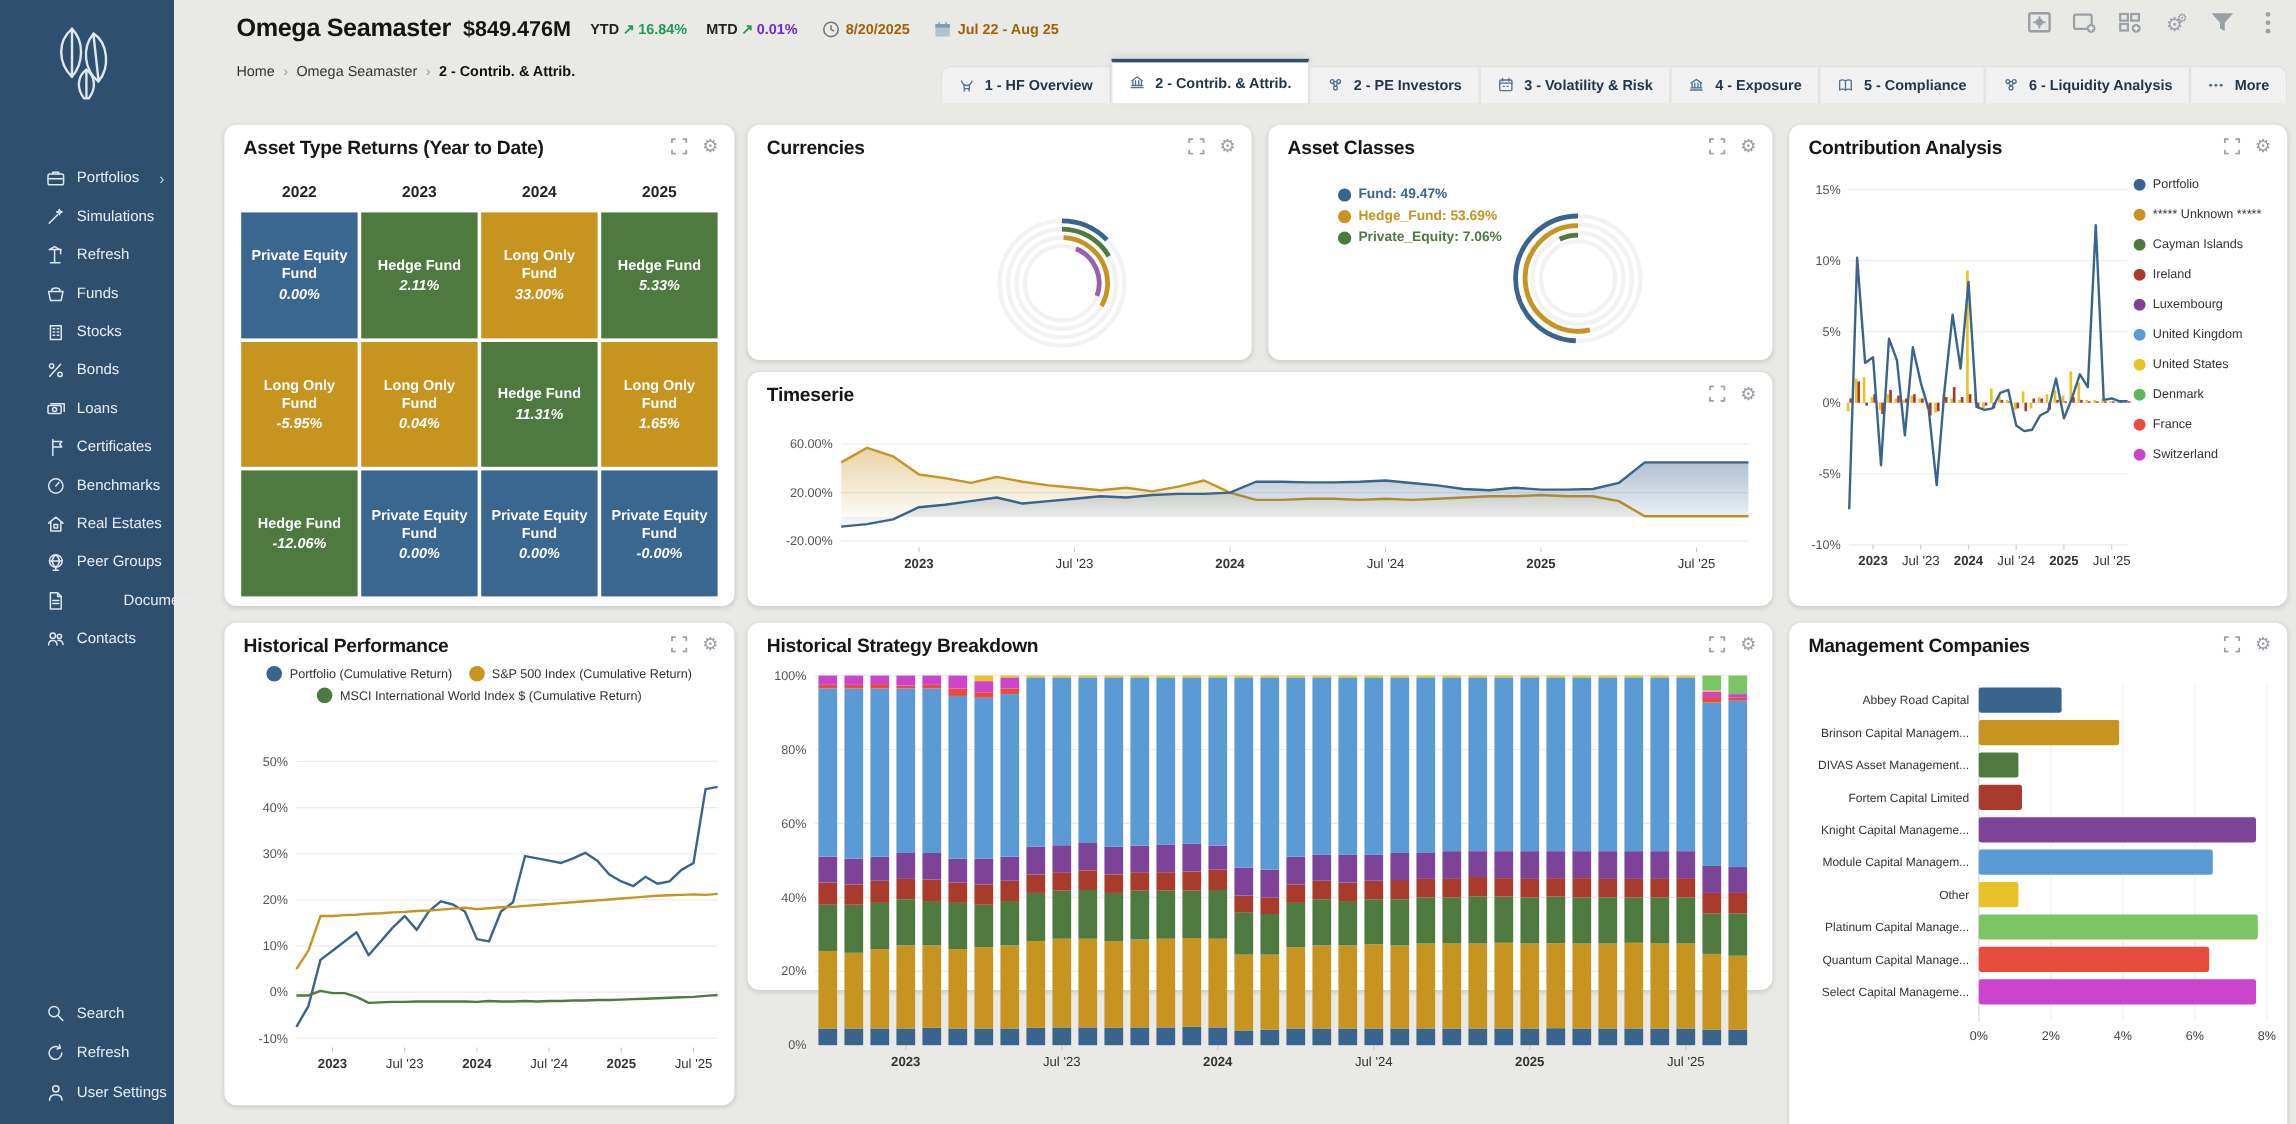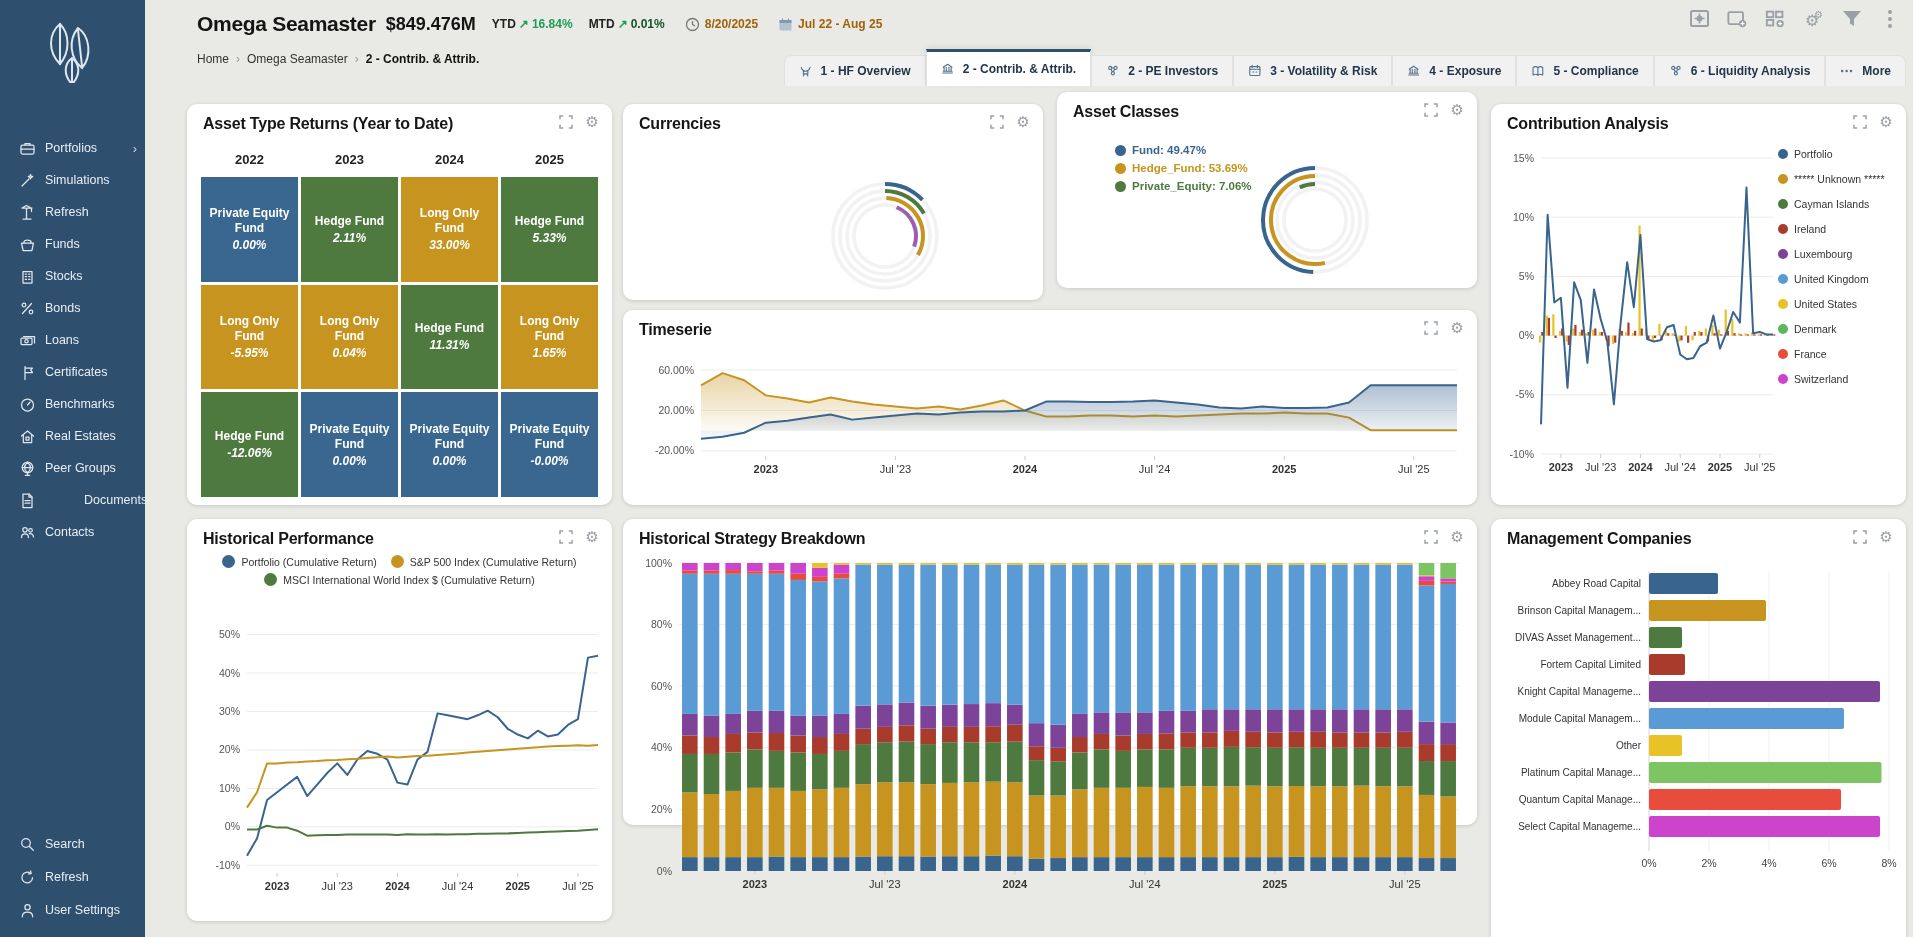--- a/index.html
+++ b/index.html
@@ -1,20 +1,20 @@
 <!DOCTYPE html>
 <html><head>
 <meta charset="utf-8">
 <style>
   html,body{margin:0;padding:0;background:#e9e9e6;font-family:"Liberation Sans",sans-serif;}
   #app{position:relative;width:1913px;height:937px;background:#e9e9e6;overflow:hidden;}
   
   #sidebar{position:absolute;left:0;top:0;width:145px;height:937px;background:#2F4F6E;}
   #logo{position:absolute;left:30px;top:12px;width:84px;height:84px;}
-  .nav-item{position:absolute;left:0;width:145px;height:28px;display:flex;align-items:center;gap:9px;padding-left:18px;box-sizing:border-box;color:#e8eef4;font-size:12.5px;cursor:pointer;white-space:nowrap;}
+  .nav-item{position:absolute;left:0;width:145px;height:28px;display:flex;align-items:center;gap:9px;padding-left:37px;box-sizing:border-box;color:#e8eef4;font-size:12.5px;cursor:pointer;white-space:nowrap;}
   .nav-item .ic{width:18px;height:18px;flex:0 0 18px;display:flex;align-items:center;justify-content:center;}
   .nav-item .chev{position:absolute;right:8px;color:#c3d0dc;font-size:13px;}
   
   #title-row{position:absolute;left:197px;top:8px;height:32px;display:flex;align-items:center;gap:10px;}
   #page-title{font-size:21px;font-weight:bold;color:#141414;letter-spacing:-0.3px;}
   #page-value{font-size:18px;font-weight:bold;color:#141414;}
   .kpi{font-size:12px;color:#222;font-weight:bold;display:flex;align-items:center;gap:3px;margin-left:6px;}
   .kpi .up{font-weight:bold;}
   .hdr-chip{display:flex;align-items:center;gap:5px;font-size:12px;font-weight:bold;color:#a16207;margin-left:10px;}
   #header-icons{position:absolute;right:12px;top:8px;display:flex;align-items:center;gap:16px;}
@@ -255,21 +255,21 @@
     <span id="page-title">Omega Seamaster</span>
     <span id="page-value">$849.476M</span>
     <span class="kpi">
       <span>YTD</span>
       <span class="up" style="color:#1F9D55">↗</span>
       <span style="color:#1F9D55">16.84%</span>
     </span>
     <span class="kpi">
       <span>MTD</span>
       <span class="up" style="color:#1F9D55">↗</span>
-      <span style="color:#14532d">0.01%</span>
+      <span style="color:#6d28d9">0.01%</span>
     </span>
     <span class="hdr-chip">
       <svg width="15" height="15" viewBox="0 0 15 15">
           <circle cx="7.5" cy="7.5" r="6" fill="none" stroke="#777" stroke-width="1.3"></circle>
           <path d="M7.5 4v3.5L10 9" fill="none" stroke="#777" stroke-width="1.3"></path>
         </svg>
       <span>8/20/2025</span>
     </span>
     <span class="hdr-chip">
       <svg width="15" height="15" viewBox="0 0 15 15">
@@ -510,21 +510,21 @@
         <circle cx="262" cy="100" r="45" fill="none" stroke="#f2f2f2" stroke-width="3.5"></circle>
         <circle cx="262" cy="100" r="38" fill="none" stroke="#f2f2f2" stroke-width="3.5"></circle>
         <circle cx="262" cy="100" r="31" fill="none" stroke="#f2f2f2" stroke-width="3.5"></circle>
         <path d="M262 48 A52 52 0 0 1 299.4056696176099 63.877764736132136" fill="none" stroke="#38648D" stroke-width="4"></path>
         <path d="M262 55 A45 45 0 0 1 300.97114317029974 77.5" fill="none" stroke="#4E7A3F" stroke-width="4"></path>
         <path d="M263.326180874695 62.02314857327436 A38 38 0 0 1 294.9089653438087 119" fill="none" stroke="#C6941F" stroke-width="4"></path>
         <path d="M273.61280439589325 71.2573005084296 A31 31 0 0 1 291.13047124436315 110.60262444309573" fill="none" stroke="#9A5FB5" stroke-width="4"></path>
       </svg>
   </div>
 
-  <div class="panel" style="left:1057px;top:92px;width:420px;height:196px">
+  <div class="panel" style="left:1057px;top:104px;width:420px;height:196px">
     <div class="panel-title">Asset Classes</div>
     <div class="panel-icons">
         <span class="pic expand">
           <svg width="14" height="14" viewBox="0 0 14 14">
             <g stroke="#9aa0a6" stroke-width="1.5" fill="none">
               <path d="M1 4.2V1h3.2M9.8 1H13v3.2M13 9.8V13H9.8M4.2 13H1V9.8"></path>
             </g>
           </svg>
         </span>
         <span class="pic">⚙</span>

